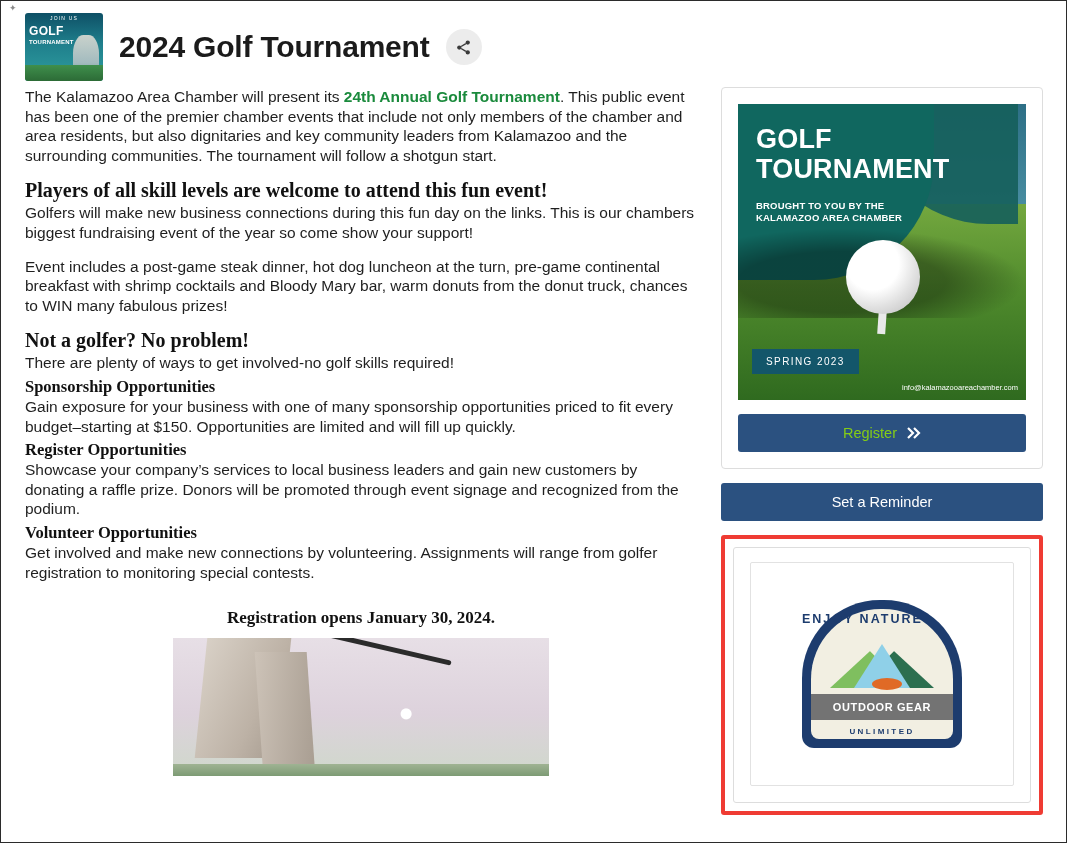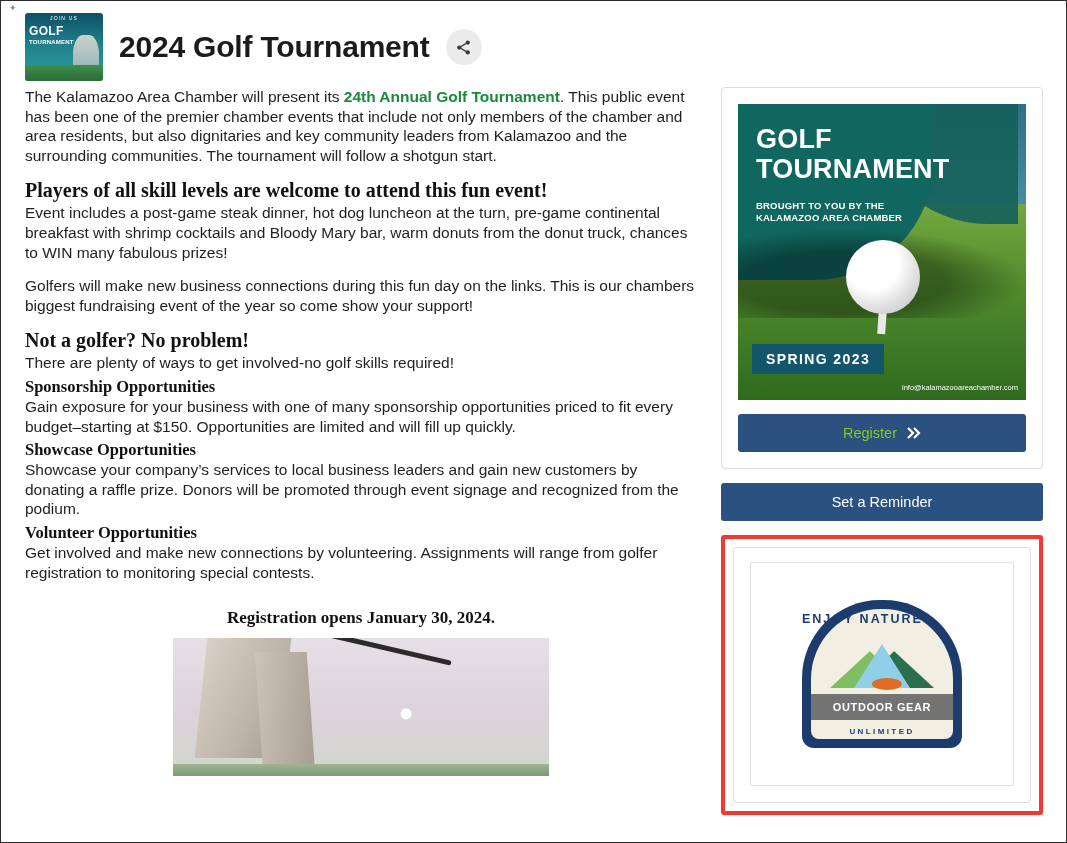--- a/index.html
+++ b/index.html
@@ -262,22 +262,22 @@
     color: #ffffff;
     font-size: 9.5px;
     font-weight: bold;
     line-height: 12px;
     letter-spacing: 0.2px;
   }
   .flyer .f-badge {
     position: absolute; left: 14px; bottom: 26px;
     background: #13566a;
     color: #ffffff;
-    font-size: 14px;
-    font-weight: bold;
+    font-size: 10px;
+    font-weight: normal;
     letter-spacing: 1.4px;
     padding: 7px 14px;
   }
   .flyer .f-email {
     position: absolute; right: 8px; bottom: 8px;
     color: #ffffff;
     font-size: 7.5px;
   }
   .btn-primary {
     margin-top: 14px;
@@ -449,31 +449,31 @@
           <line x1="8.6" y1="10.6" x2="15.4" y2="6.4" stroke="#3a3a3a" stroke-width="2"></line>
           <line x1="8.6" y1="13.4" x2="15.4" y2="17.6" stroke="#3a3a3a" stroke-width="2"></line>
         </svg>
       </div>
     </div>
 
     <div class="left-col">
       <p class="body-text"><span>The Kalamazoo Area Chamber will present its </span><a class="green-link" href="#">24th Annual Golf Tournament</a><span>. This public event has been one of the premier chamber events that include not only members of the chamber and area residents, but also dignitaries and key community leaders from Kalamazoo and the surrounding communities. The tournament will follow a shotgun start.</span></p>
 
       <p class="head-bold">Players of all skill levels are welcome to attend this fun event!</p>
+      <p class="body-text">Golfers will make new business connections during this fun day on the links. This is our chambers biggest fundraising event of the year so come show your support!</p>
+
       <p class="body-text">Event includes a post-game steak dinner, hot dog luncheon at the turn, pre-game continental breakfast with shrimp cocktails and Bloody Mary bar, warm donuts from the donut truck, chances to WIN many fabulous prizes!</p>
-
-      <p class="body-text">Golfers will make new business connections during this fun day on the links. This is our chambers biggest fundraising event of the year so come show your support!</p>
 
       <p class="head-bold">Not a golfer? No problem!</p>
       <p class="body-text tight">There are plenty of ways to get involved-no golf skills required!</p>
 
       <p class="sub-bold">Sponsorship Opportunities</p>
       <p class="body-text tight">Gain exposure for your business with one of many sponsorship opportunities priced to fit every budget–starting at $150. Opportunities are limited and will fill up quickly.</p>
 
-      <p class="sub-bold">Showcase Opportunities</p>
+      <p class="sub-bold">Register Opportunities</p>
       <p class="body-text tight">Showcase your company’s services to local business leaders and gain new customers by donating a raffle prize. Donors will be promoted through event signage and recognized from the podium.</p>
 
       <p class="sub-bold">Volunteer Opportunities</p>
       <p class="body-text tight">Get involved and make new connections by volunteering. Assignments will range from golfer registration to monitoring special contests.</p>
 
       <p class="reg-line">Registration opens January 30, 2024.</p>
 
       <div class="golf-photo">
         <div class="leg"></div>
         <div class="leg2"></div>

